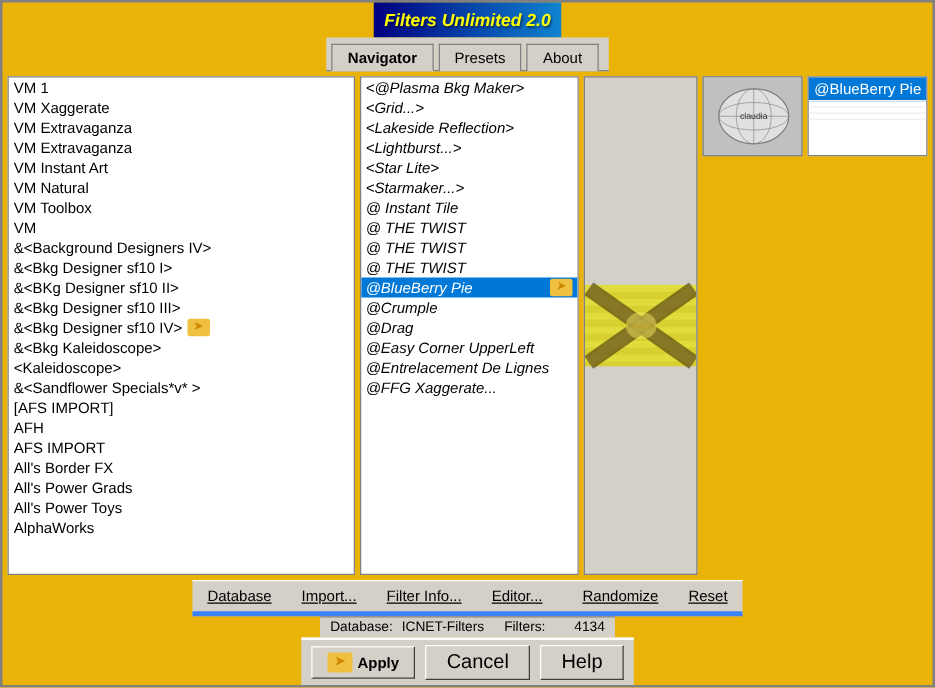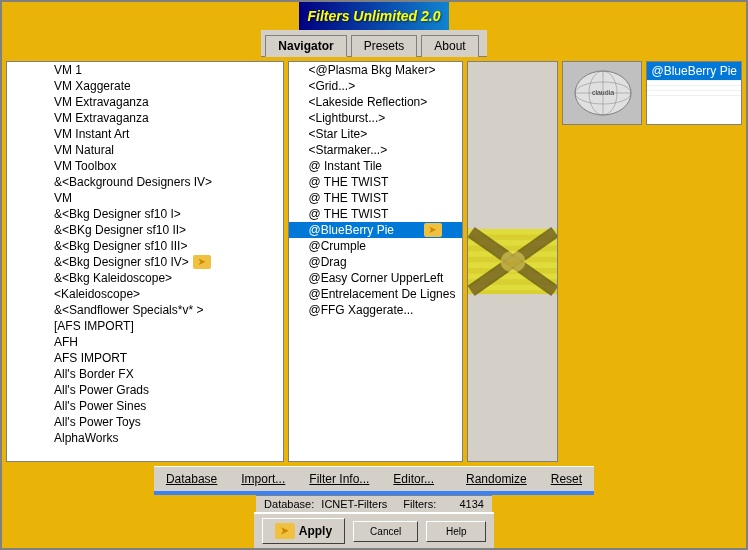--- a/index.html
+++ b/index.html
@@ -70,21 +70,20 @@
       flex: 1;
       overflow-y: auto;
       background: white;
       border: 1px solid #808080;
     }
     .left-list-item {
       padding: 1px 4px;
       cursor: pointer;
       font-size: 12px;
       white-space: nowrap;
-      margin-left: 43px;
     }
     .left-list-item.has-arrow {
       display: flex;
       align-items: center;
     }
     .arrow-icon {
       display: inline-block;
       width: 18px;
       height: 14px;
       background: #f0c040;
@@ -96,24 +95,25 @@
       line-height: 14px;
       color: #cc8800;
     }
     .center-list {
       width: 175px;
       overflow-y: auto;
       background: white;
       border: 1px solid #808080;
     }
     .center-list-item {
-      padding: 1px 20px;
+      padding: 1px 4px;
       cursor: pointer;
       font-size: 12px;
       white-space: nowrap;
+      font-style: italic;
     }
     .center-list-item.selected {
       background: #0078d7;
       color: white;
     }
     .center-list-item.has-arrow {
       display: flex;
       align-items: center;
       justify-content: space-between;
     }
@@ -198,21 +198,21 @@
       justify-content: flex-end;
     }
     .btn {
       padding: 4px 16px;
       background: #d4d0c8;
       border-top: 1px solid #fff;
       border-left: 1px solid #fff;
       border-right: 1px solid #404040;
       border-bottom: 1px solid #404040;
       cursor: pointer;
-      font-size: 10px;
+      font-size: 16px;
       min-width: 60px;
     }
     .apply-btn {
       display: flex;
       align-items: center;
       gap: 4px;
       padding: 4px 12px;
       background: #d4d0c8;
       border-top: 1px solid #fff;
       border-left: 1px solid #fff;
@@ -264,35 +264,34 @@
 
     <div class="left-list">
 
     <div class="left-list-item">VM 1</div>
         <div class="left-list-item">VM Xaggerate</div>
         <div class="left-list-item">VM Extravaganza</div>
         <div class="left-list-item">VM Extravaganza</div>
         <div class="left-list-item">VM Instant Art</div>
         <div class="left-list-item">VM Natural</div>
         <div class="left-list-item">VM Toolbox</div>
+        <div class="left-list-item">VM</div>
         <div class="left-list-item">&amp;&lt;Background Designers IV&gt;</div>
-        <div class="left-list-item">VM</div>
         <div class="left-list-item">&amp;&lt;Bkg Designer sf10 I&gt;</div>
         <div class="left-list-item">&amp;&lt;BKg Designer sf10 II&gt;</div>
         <div class="left-list-item">&amp;&lt;Bkg Designer sf10 III&gt;</div>
         <div class="left-list-item has-arrow">&amp;&lt;Bkg Designer sf10 IV&gt;<span class="arrow-icon">➤</span></div>
         <div class="left-list-item">&amp;&lt;Bkg Kaleidoscope&gt;</div>
         <div class="left-list-item">&lt;Kaleidoscope&gt;</div>
         <div class="left-list-item">&amp;&lt;Sandflower Specials*v* &gt;</div>
         <div class="left-list-item">[AFS IMPORT]</div>
         <div class="left-list-item">AFH</div>
         <div class="left-list-item">AFS IMPORT</div>
         <div class="left-list-item">All's Border FX</div>
         <div class="left-list-item">All's Power Grads</div>
-        <div class="left-list-item">All's Power Sines</div>
         <div class="left-list-item">All's Power Toys</div>
         <div class="left-list-item">AlphaWorks</div>
       </div>
 
     <div class="center-list">
 
     <div class="center-list-item"><span>&lt;@Plasma Bkg Maker&gt;</span></div>
         <div class="center-list-item"><span>&lt;Grid...&gt;</span></div>
         <div class="center-list-item"><span>&lt;Lakeside Reflection&gt;</span></div>
         <div class="center-list-item"><span>&lt;Lightburst...&gt;</span></div>

